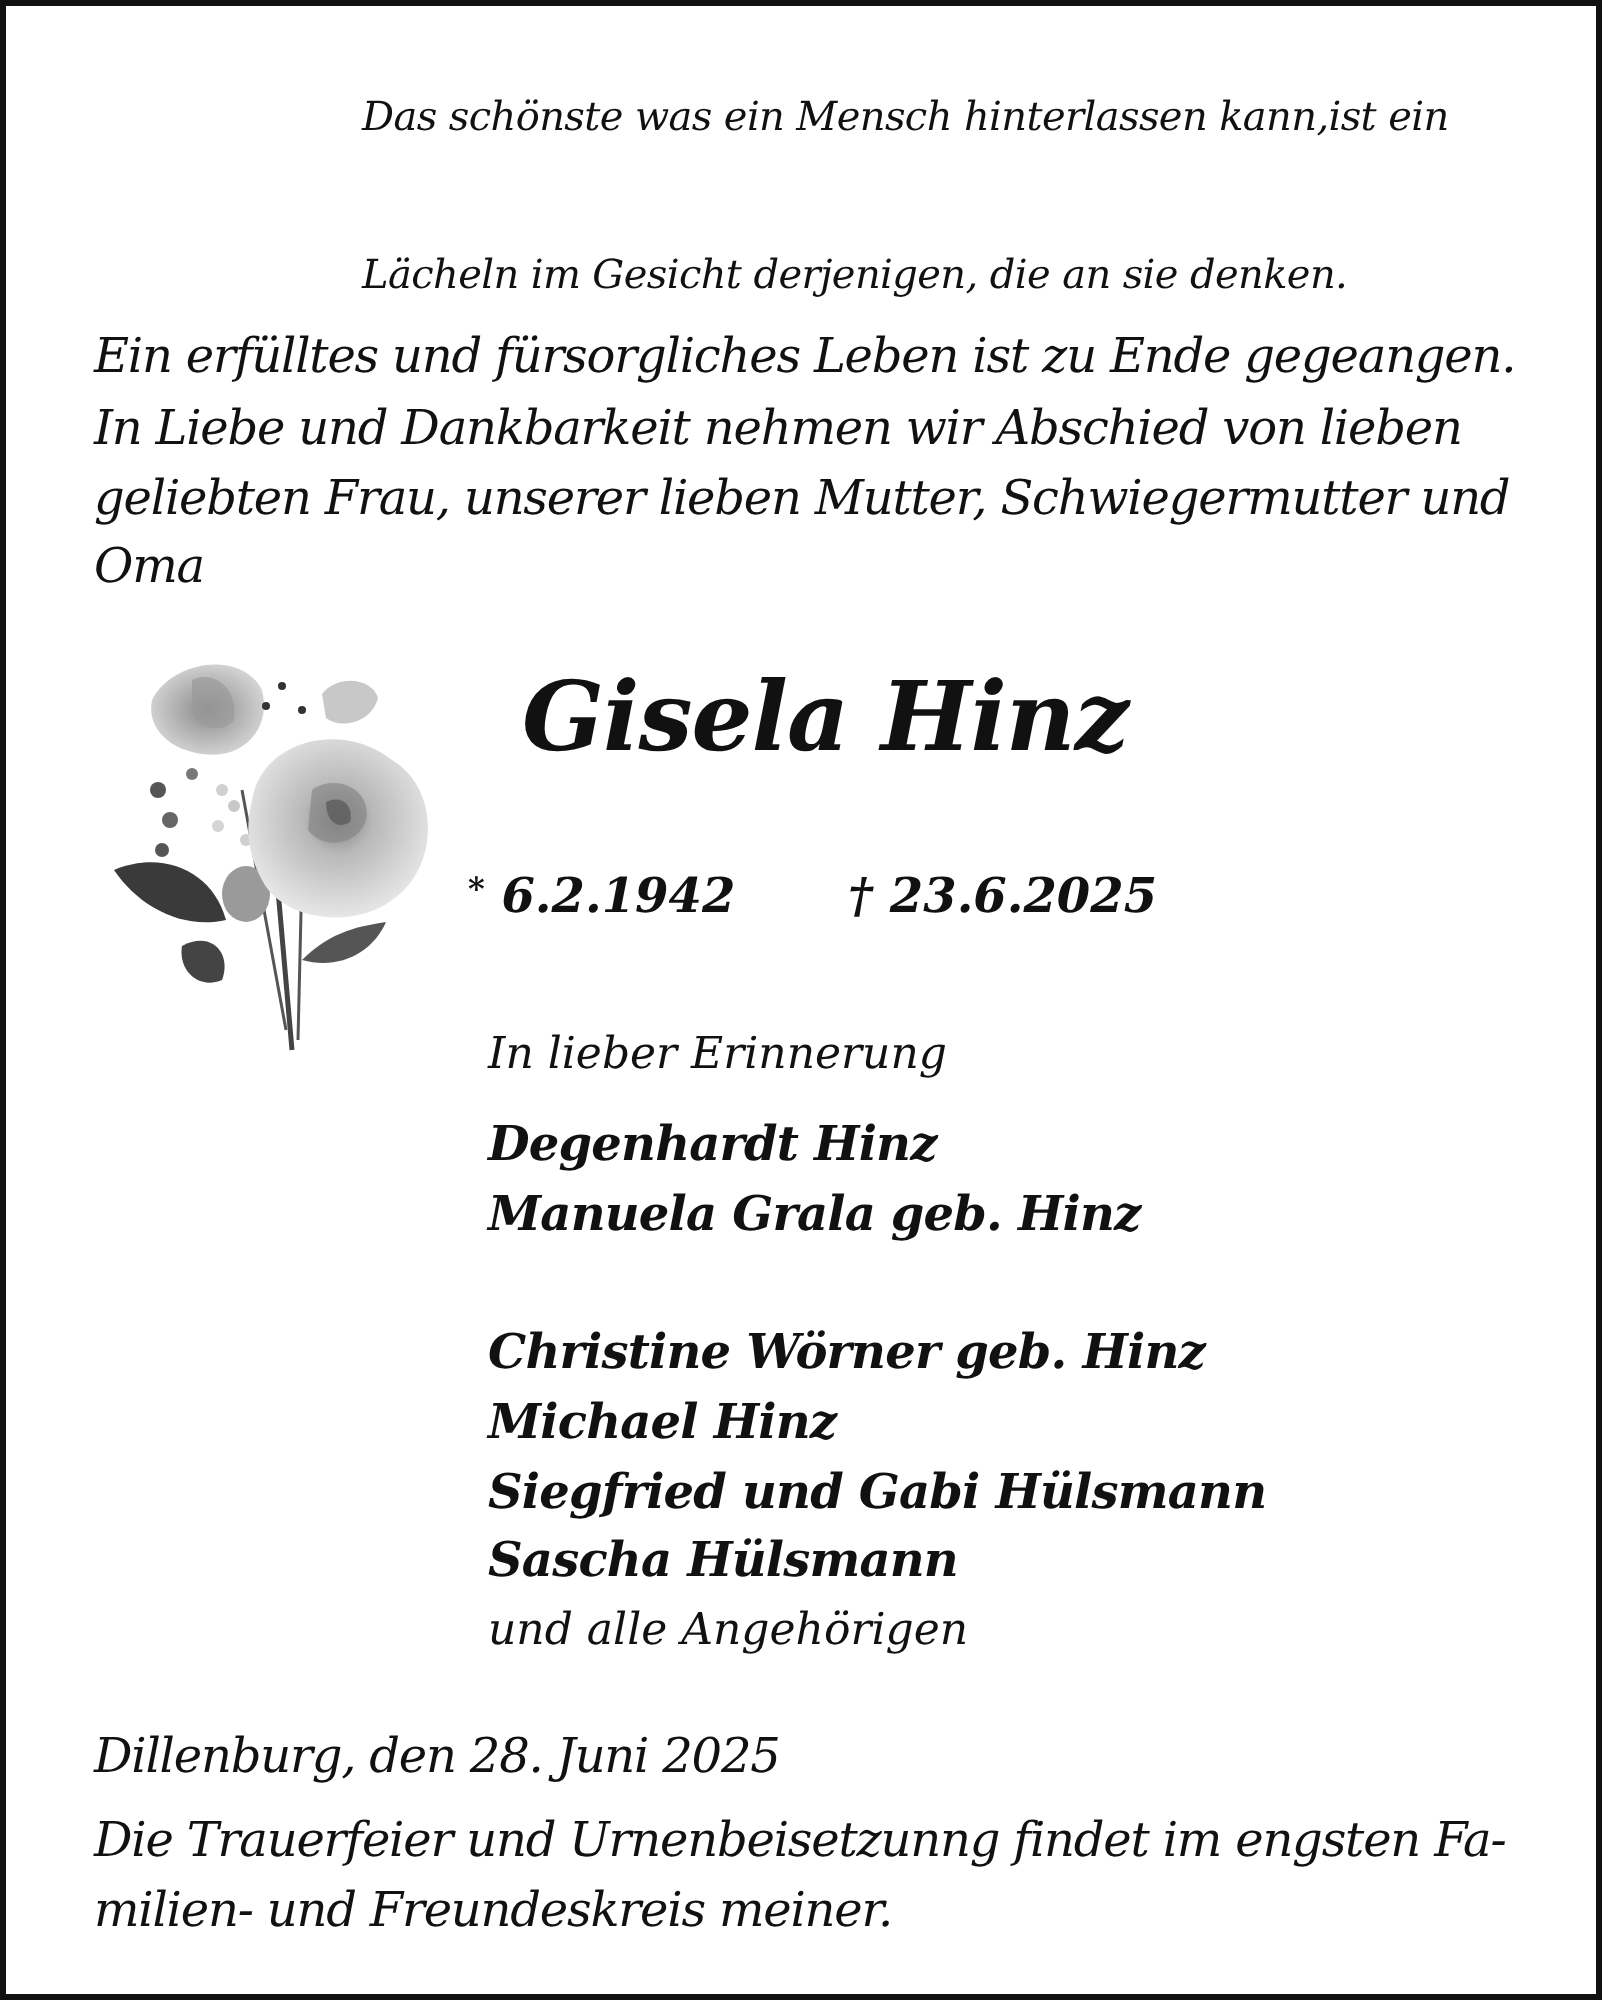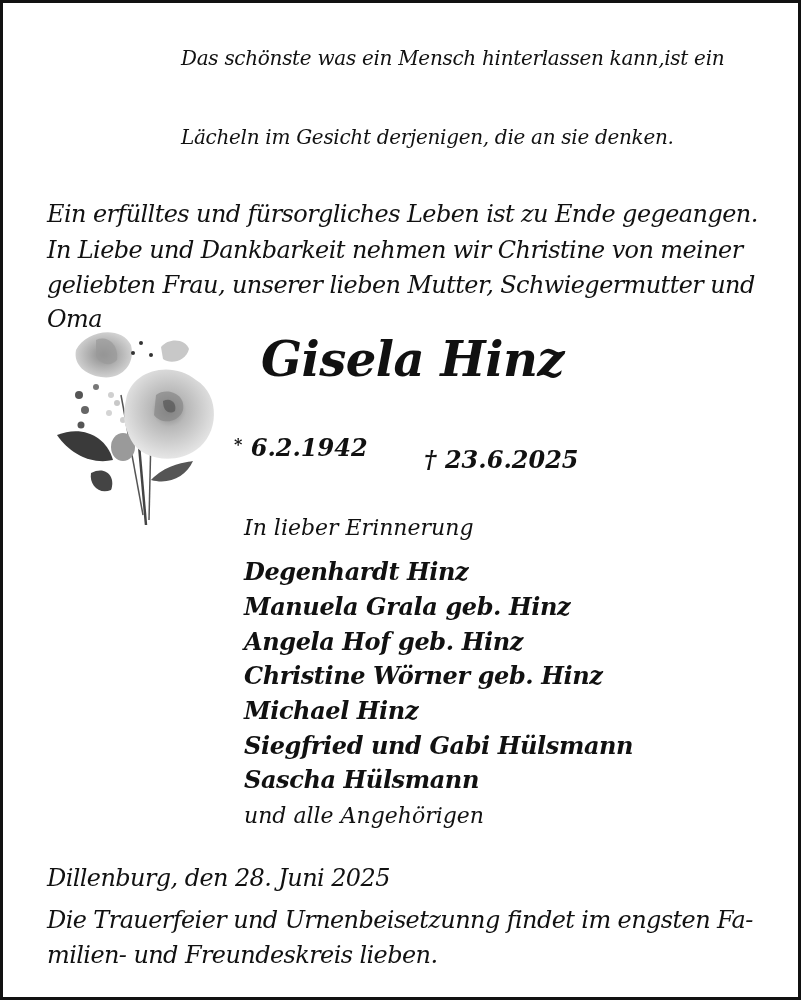--- a/index.html
+++ b/index.html
@@ -7,40 +7,40 @@
     .frame {
       position: absolute; left: 0; top: 0; width: 801px; height: 1000px;
       box-sizing: border-box; border: 3px solid #111111; background: #fff;
     }
     .serif { font-family: "DejaVu Serif", "Liberation Serif", serif; color: #111; }
     .it { font-style: italic; }
     .bold { font-weight: bold; }
     .abs { position: absolute; white-space: nowrap; }
 
     .quote { font-size: 20px; line-height: 30px; letter-spacing: -0.3px; }
-    .intro { font-size: 24px; line-height: 31px; letter-spacing: -0.6px; margin-top: 36px; }
+    .intro { font-size: 24px; line-height: 31px; letter-spacing: -0.6px; }
     .name { font-size: 48px; letter-spacing: -0.5px; margin-top: 20px; }
     .born { font-size: 22px; }
     .dates { font-size: 24px; }
     .remember { font-size: 22px; }
     .family { font-size: 24px; line-height: 34.5px; letter-spacing: -0.4px; }
     .footer { font-size: 24px; line-height: 31px; letter-spacing: -0.6px; }
 
     .flower { position: absolute; left: 48px; top: 322px; width: 178px; height: 206px; }
   </style>
 </head>
 <body>
 
 <div class="frame">
 
   <div class="abs serif it quote" style="left:178px; top:40px;">Das schönste was ein Mensch hinterlassen kann,ist ein</div>
   <div class="abs serif it quote" style="left:178px; top:73px;margin-top:46px;">Lächeln im Gesicht derjenigen, die an sie denken.</div>
 
   <div class="abs serif it intro" style="left:44px; top:160px;">Ein erfülltes und fürsorgliches Leben ist zu Ende gegeangen.</div>
-  <div class="abs serif it intro" style="left:44px; top:196px;">In Liebe und Dankbarkeit nehmen wir Christine von meiner</div>
+  <div class="abs serif it intro" style="left:44px; top:196px;">In Liebe und Dankbarkeit nehmen wir Abschied von lieben</div>
   <div class="abs serif it intro" style="left:44px; top:231px;">geliebten Frau, unserer lieben Mutter, Schwiegermutter und</div>
   <div class="abs serif it intro" style="left:44px; top:265px;">Oma</div>
 
   <svg class="flower" viewBox="0 0 178 206">
     <defs>
       <radialGradient id="roseG" cx="50%" cy="45%" r="55%">
         <stop offset="0%" stop-color="#7a7a7a"></stop>
         <stop offset="35%" stop-color="#b8b8b8"></stop>
         <stop offset="100%" stop-color="#e6e6e6"></stop>
       </radialGradient>
@@ -81,32 +81,31 @@
     <path d="M75 75 C80 45 120 35 145 55 C170 70 168 110 145 125 C125 140 90 135 80 115 C72 100 72 88 75 75 Z" fill="url(#roseG)"></path>
     <path d="M105 70 C115 62 135 68 132 85 C128 98 110 100 103 90 Z" fill="#888" opacity="0.7"></path>
     <path d="M112 76 C120 72 126 78 124 86 C118 90 112 86 112 76 Z" fill="#555" opacity="0.7"></path>
   </svg>
 
   <div class="abs serif it bold name" style="left:258px; top:308px;">Gisela Hinz</div>
   <div class="abs serif it bold dates" style="left:231px; top:430px;">
     <span style="font-size:16px; vertical-align:6px;">*</span>
     <span>6.2.1942</span>
   </div>
-  <div class="abs serif it bold dates" style="left:421px; top:430px;margin-top:12px;">
+  <div class="abs serif it bold dates" style="left:421px; top:430px;">
     <span>†</span>
     <span>23.6.2025</span>
   </div>
 
   <div class="abs serif it remember" style="left:241px; top:512px;">In lieber Erinnerung</div>
   <div class="abs serif it bold family" style="left:241px; top:552px;">Degenhardt Hinz</div>
   <div class="abs serif it bold family" style="left:241px; top:587px;">Manuela Grala geb. Hinz</div>
-  <div class="abs serif it bold family" style="left:241px; top:622px;">Angela Hof geb. Hinz</div>
   <div class="abs serif it bold family" style="left:241px; top:656px;">Christine Wörner geb. Hinz</div>
   <div class="abs serif it bold family" style="left:241px; top:691px;">Michael Hinz</div>
   <div class="abs serif it bold family" style="left:241px; top:726px;">Siegfried und Gabi Hülsmann</div>
   <div class="abs serif it bold family" style="left:241px; top:760px;">Sascha Hülsmann</div>
   <div class="abs serif it remember" style="left:241px; top:800px;">und alle Angehörigen</div>
 
   <div class="abs serif it footer" style="left:44px; top:860px;">Dillenburg, den 28. Juni 2025</div>
   <div class="abs serif it footer" style="left:44px; top:902px;">Die Trauerfeier und Urnenbeisetzunng findet im engsten Fa-</div>
-  <div class="abs serif it footer" style="left:44px; top:937px;">milien- und Freundeskreis lieben.</div>
+  <div class="abs serif it footer" style="left:44px; top:937px;">milien- und Freundeskreis meiner.</div>
 
 </div>
 
 </body></html>

